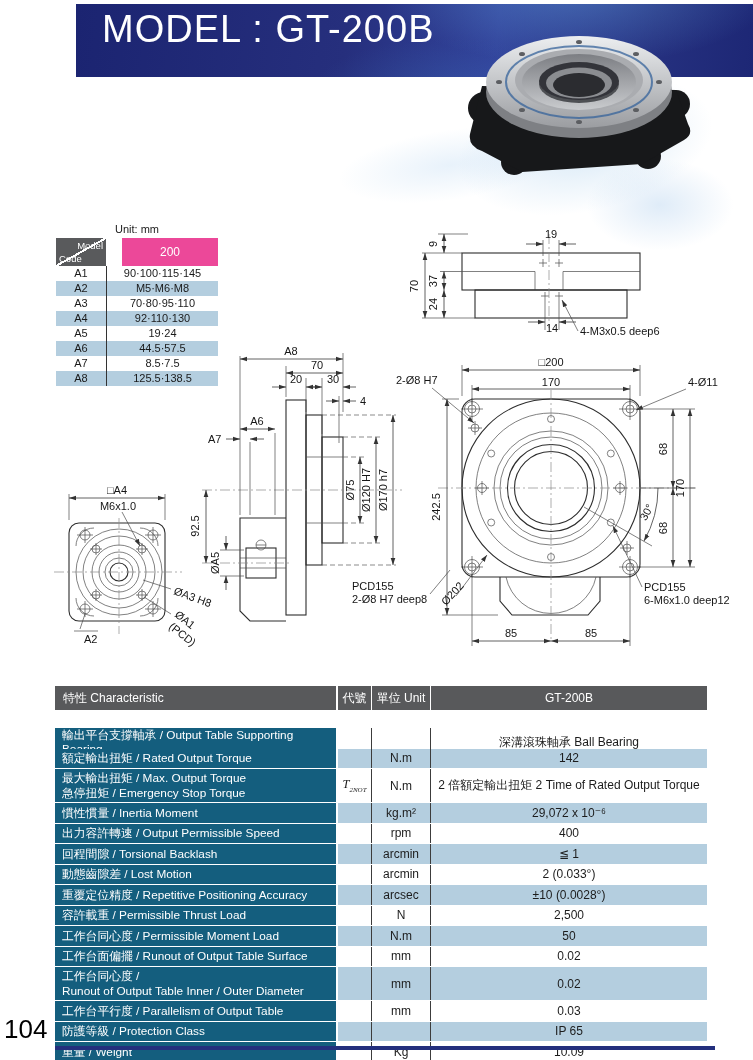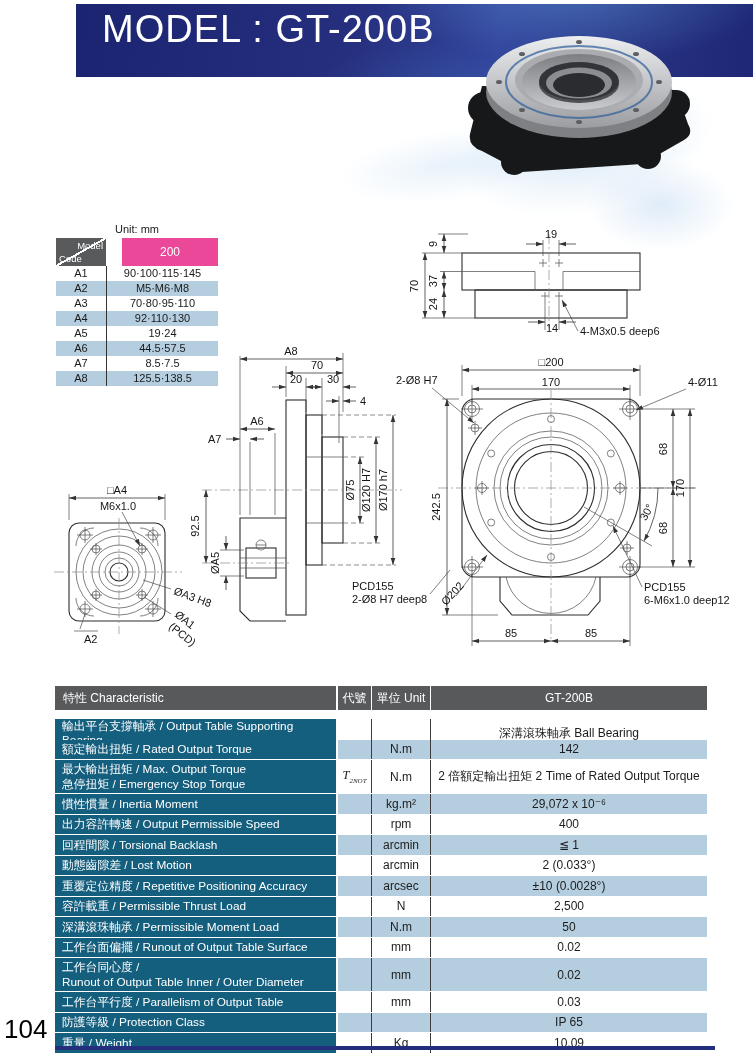--- a/index.html
+++ b/index.html
@@ -31,21 +31,21 @@
   .drow .c{width:50px;text-align:center}
   .drow .v{flex:1;text-align:center;border-left:1px solid #333}
   .dwg{left:40px;top:218px;z-index:1}
   svg .ol{fill:none;stroke:#2d2d2d;stroke-width:1.1}
   svg .th{fill:none;stroke:#4b4b4b;stroke-width:.7}
   svg .dm{fill:none;stroke:#3a3a3a;stroke-width:.8}
   svg .cl{fill:none;stroke:#8a8a8a;stroke-width:.7;stroke-dasharray:10 3 2 3}
   svg .dsh{fill:none;stroke:#5a5a5a;stroke-width:.7;stroke-dasharray:5 3}
   svg text{font-family:"Liberation Sans","DejaVu Sans",sans-serif;font-size:11px;fill:#151515}
   .spec{left:55px;top:686px;width:652px;z-index:1}
-  .shead{display:grid;grid-template-columns:283px 33px 59px 277px;height:24px;margin-bottom:9px}
+  .shead{display:grid;grid-template-columns:283px 33px 59px 277px;height:24px;margin-bottom:18px}
   .shead>div{background:#58595b;color:#fff;display:flex;align-items:center;font-size:12px;box-sizing:border-box}
   .shead .hl{padding-left:8px;border-right:2px solid #fff}
   .shead .hc,.shead .hu,.shead .hv{justify-content:center}
   .shead .hu,.shead .hv{border-left:1px solid #fff}
   .srow{display:grid;grid-template-columns:283px 33px 59px 277px;margin-bottom:1px}
   .srow.r1{height:19.5px}.srow.r2{height:33px}
   .sl{background:#145e7e;color:#fff;font-size:11.8px;display:flex;align-items:center;padding-left:7px;
       border-right:2px solid #fff;box-sizing:border-box;white-space:pre-line;line-height:1.22}
   .sc,.su,.sv{display:flex;align-items:center;justify-content:center;font-size:12px;color:#1c1c1c;background:#fff}
   .su,.sv{border-left:1px solid #3c3c3c;box-sizing:border-box}
@@ -495,21 +495,21 @@
     </div>
   <div class="srow r1">
       <div class="sl">容許載重 / Permissible Thrust Load</div>
       <div class="sc">
         <span></span>
       </div>
       <div class="su">N</div>
       <div class="sv">2,500</div>
     </div>
   <div class="srow r1 shd">
-      <div class="sl">深溝滾珠軸承 / Permissible Moment Load</div>
+      <div class="sl">工作台同心度 / Permissible Moment Load</div>
       <div class="sc">
         <span></span>
       </div>
       <div class="su">N.m</div>
       <div class="sv">50</div>
     </div>
   <div class="srow r1">
       <div class="sl">工作台面偏擺 / Runout of Output Table Surface</div>
       <div class="sc">
         <span></span>

